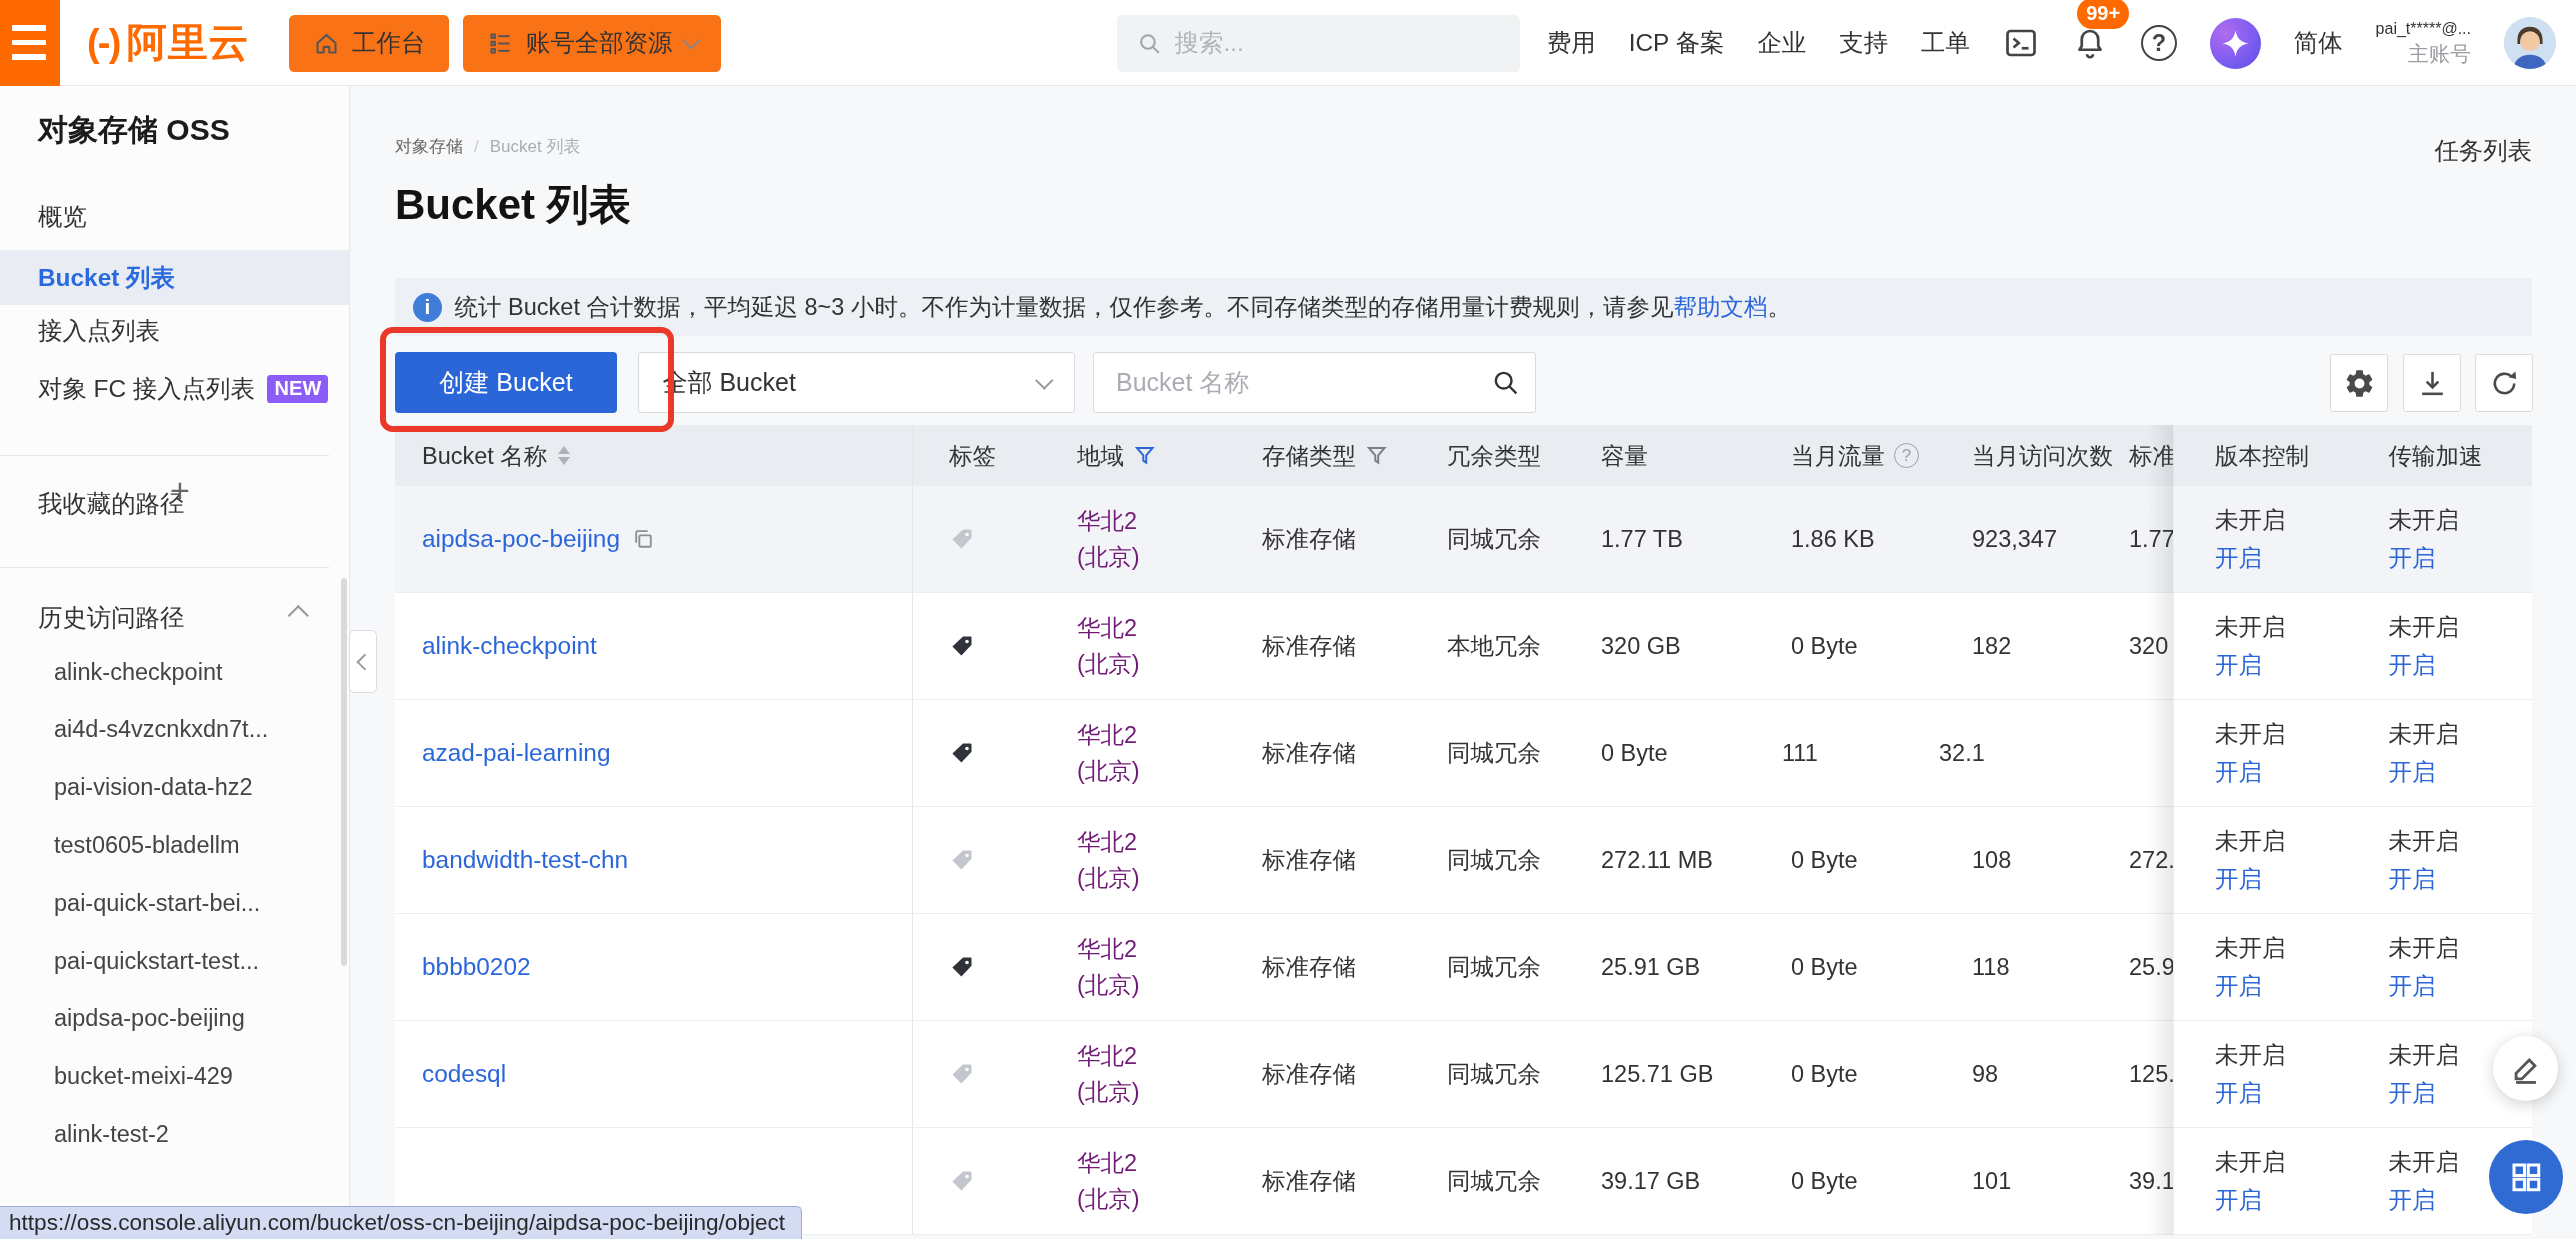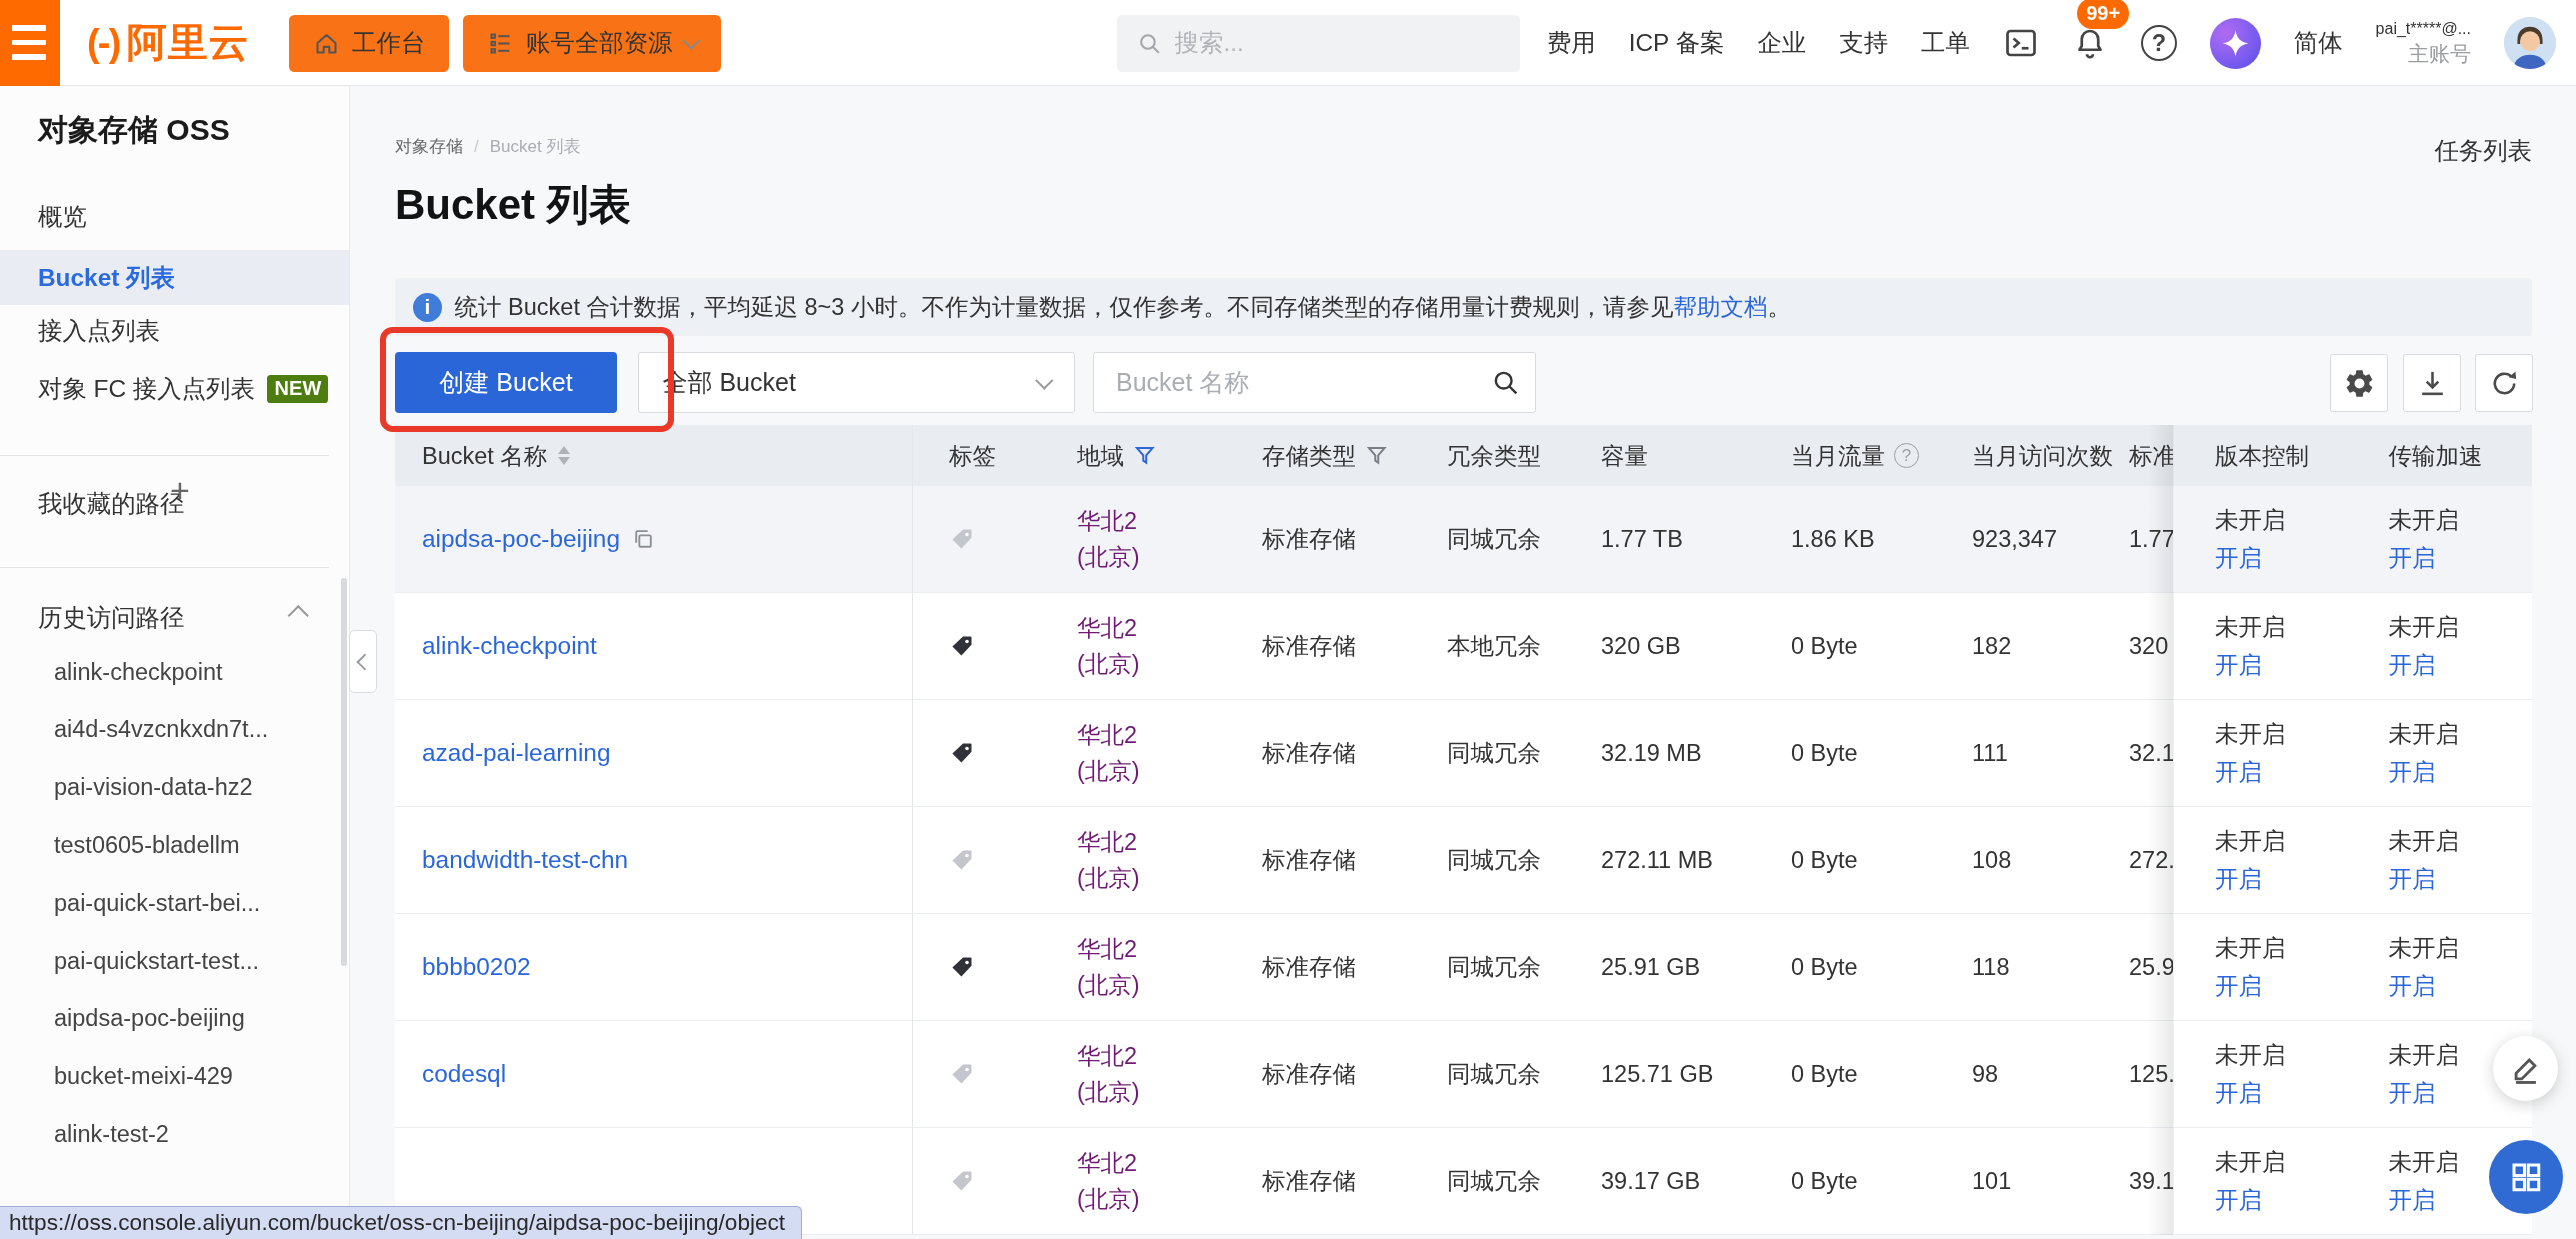--- a/index.html
+++ b/index.html
@@ -28,21 +28,21 @@
 .acct .u{font-size:16px;color:#333}
 .acct .t{font-size:21px;color:#9a9da1}
 .avatar{width:52px;height:52px;border-radius:50%;background:#cfe0f2;overflow:hidden;cursor:pointer}
 
 .sidebar{position:absolute;left:0;top:86px;width:350px;bottom:0;background:#fcfcfd;border-right:0.9px solid #e8e8e8;z-index:10}
 .sidebar .el{position:absolute}
 .sb-title{left:38px;top:23.5px;font-size:30px;font-weight:bold;color:#1b1b1b}
 .sb-item{left:38px;font-size:24.4px;color:#333;cursor:pointer;white-space:nowrap}
 .sb-active{left:0;right:0;top:164px;height:55px;background:#e9edf3;display:flex;align-items:center;padding-left:38px;cursor:pointer}
 .sb-active span{color:#2a6ae0;font-weight:bold;font-size:24.4px}
-.new-badge{display:inline-block;background:#4d7c0f;color:#fff;font-size:20px;font-weight:bold;border-radius:3.6px;padding:2.7px 7.2px;margin-left:12.6px;vertical-align:1.8px}
+.new-badge{display:inline-block;background:#8b5cf6;color:#fff;font-size:20px;font-weight:bold;border-radius:3.6px;padding:2.7px 7.2px;margin-left:12.6px;vertical-align:1.8px}
 .sb-div{left:0;width:329px;height:0.9px;background:#e3e4e6}
 .plus{left:170px;top:387px;font-size:34px;color:#666;cursor:pointer;line-height:34px}
 .chev-u{left:291px;top:522px;width:14.5px;height:14.5px;border-left:2.7px solid #999;border-top:2.7px solid #999;transform:rotate(45deg);cursor:pointer}
 .hist-item{left:54px;font-size:23.5px;color:#444;cursor:pointer;white-space:nowrap;max-width:280px;overflow:hidden;text-overflow:ellipsis}
 .sb-scroll{left:341px;top:492px;width:6.3px;height:388px;background:#d9dadd;border-radius:3.6px}
 .handle{position:absolute;left:349px;top:630px;width:28px;height:63px;background:#fff;border:0.9px solid #d9dbde;border-radius:5.4px;z-index:12;display:flex;align-items:center;justify-content:center;cursor:pointer}
 .chev-l{width:11.7px;height:11.7px;border-left:2.7px solid #9a9da1;border-bottom:2.7px solid #9a9da1;transform:rotate(45deg);margin-left:3.6px}
 
 .breadcrumb{position:absolute;left:395px;top:135px;font-size:17px;color:#666;display:flex;gap:11px;align-items:center}
 .breadcrumb .sep{color:#c8cacd}
@@ -431,23 +431,20 @@
             <span>华北2</span>
             <span>(北京)</span>
           </div>
     </div>
     <div class="td c-storage">
           <span class="cellv">标准存储</span>
         </div>
     <div class="td c-red">
           <span class="cellv">同城冗余</span>
         </div>
-    <div class="td c-cap">
-          <span class="cellv">32.19 MB</span>
-        </div>
     <div class="td c-traffic">
           <span class="cellv">0 Byte</span>
         </div>
     <div class="td c-visits">
           <span class="cellv">111</span>
         </div>
     <div class="td c-std">
           <span class="cellv">32.1</span>
         </div>
     <div class="row-fixed">

